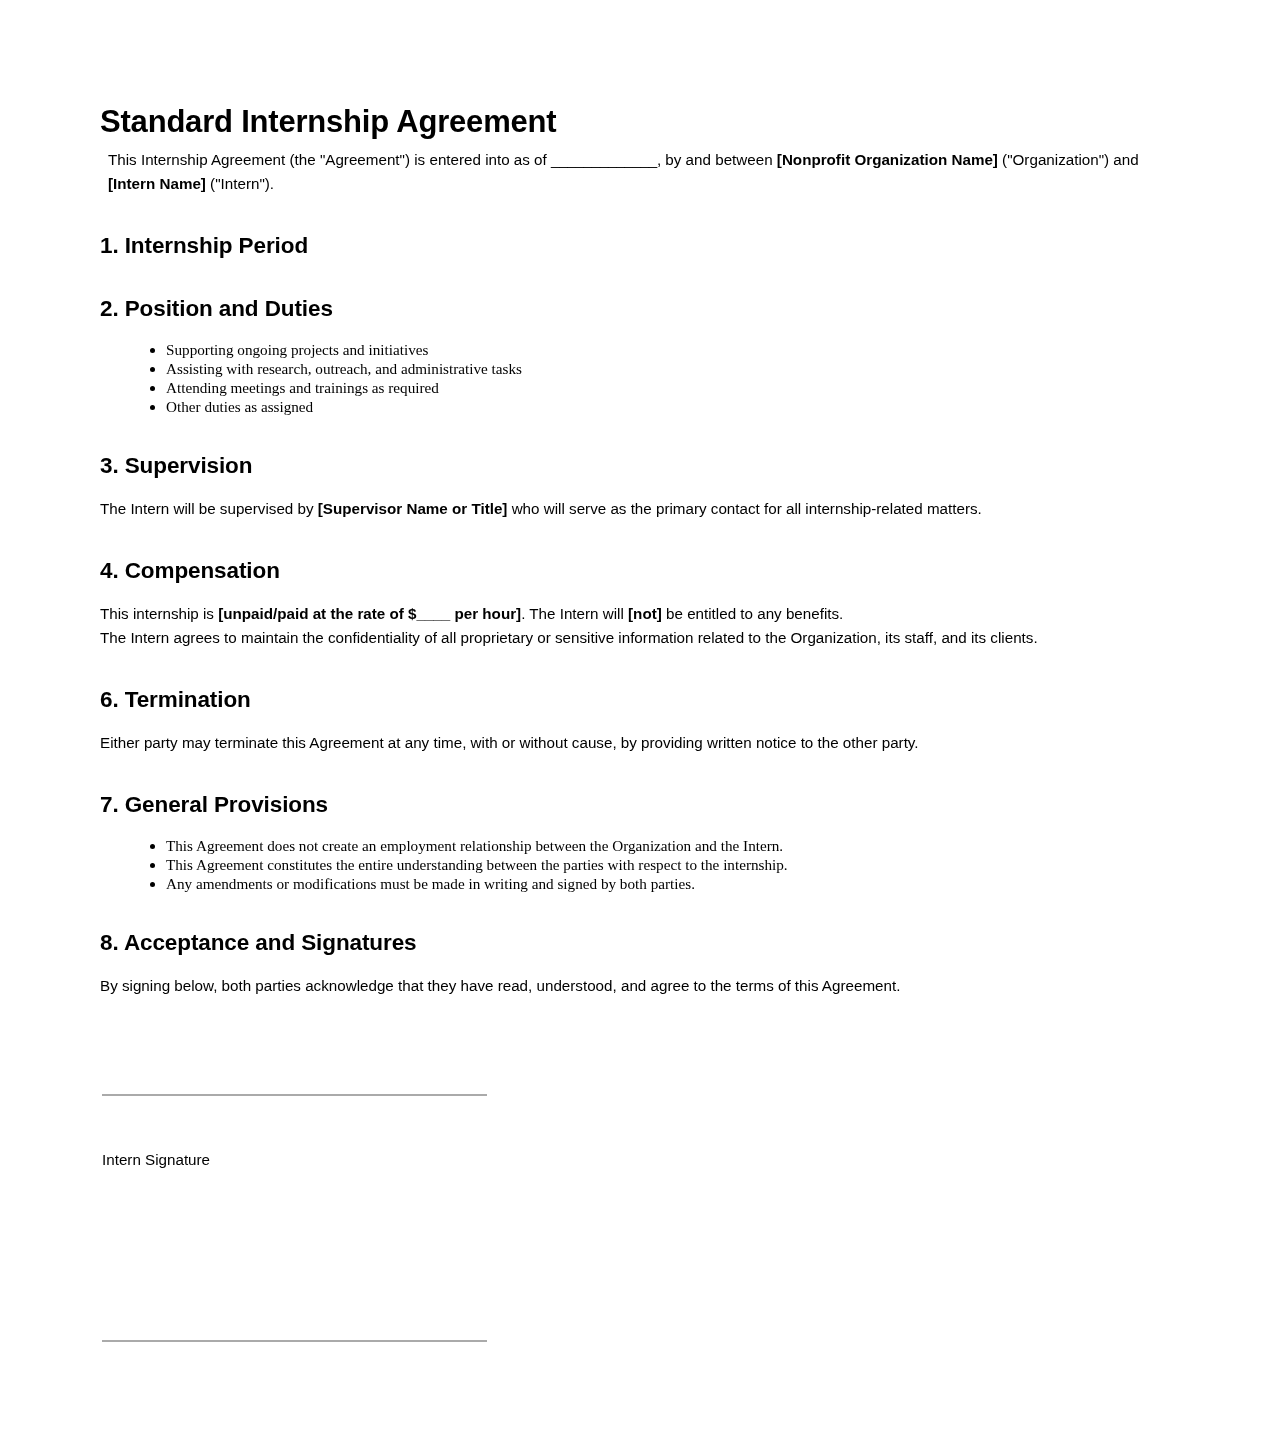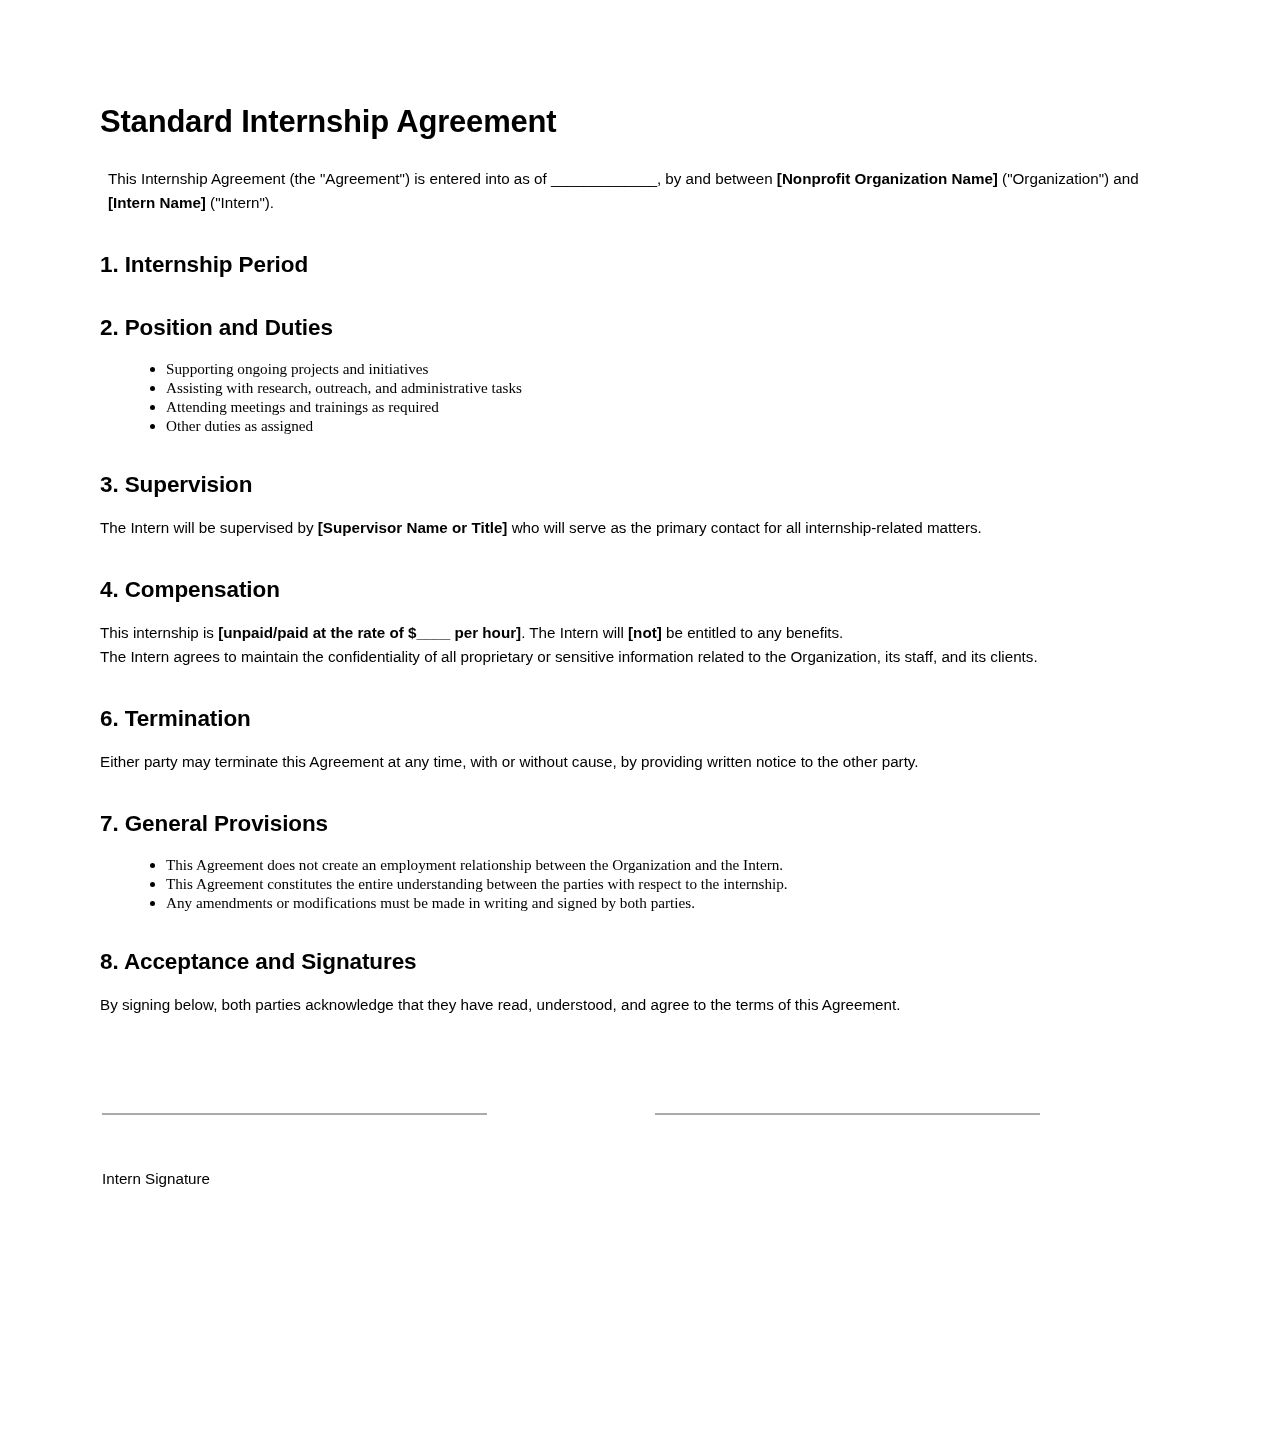--- a/index.html
+++ b/index.html
@@ -19,21 +19,21 @@
     position: relative;
     width: 1263px;
     height: 1444px;
     box-sizing: border-box;
     padding: 104px 108px 0 100px;
   }
   .doc-title {
     font-size: 31px;
     font-weight: bold;
     letter-spacing: -0.2px;
-    margin: 0 0 27px 0;
+    margin: 0 0 8px 0;
     line-height: 1.15;
   }
   p.para {
     font-size: 15.2px;
     line-height: 1.58;
     margin: 0 0 0 8px;
     max-width: 1055px;
   }
   h2.section-heading {
     font-size: 22.5px;
@@ -63,20 +63,21 @@
     letter-spacing: -0.3px;
   }
   b, .b {
     font-weight: bold;
   }
   .sig-area {
     margin-top: 96px;
     display: flex;
     gap: 168px;
     padding-left: 2px;
+    flex-direction: column;
   }
   .sig-col {
     width: 385px;
   }
   .sig-line {
     height: 0;
     border-top: 2px solid #aaaaaa;
     width: 385px;
   }
   .sig-label {

